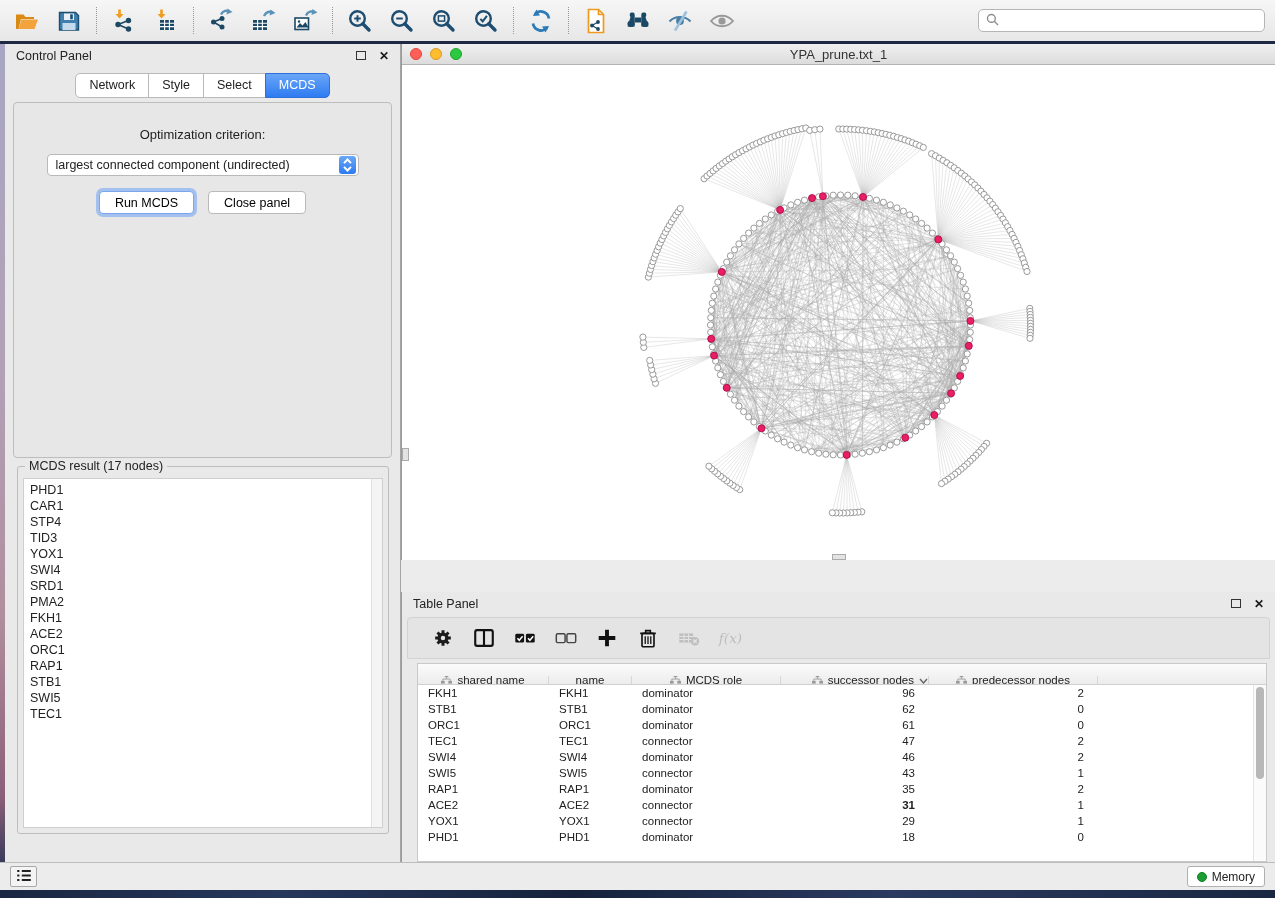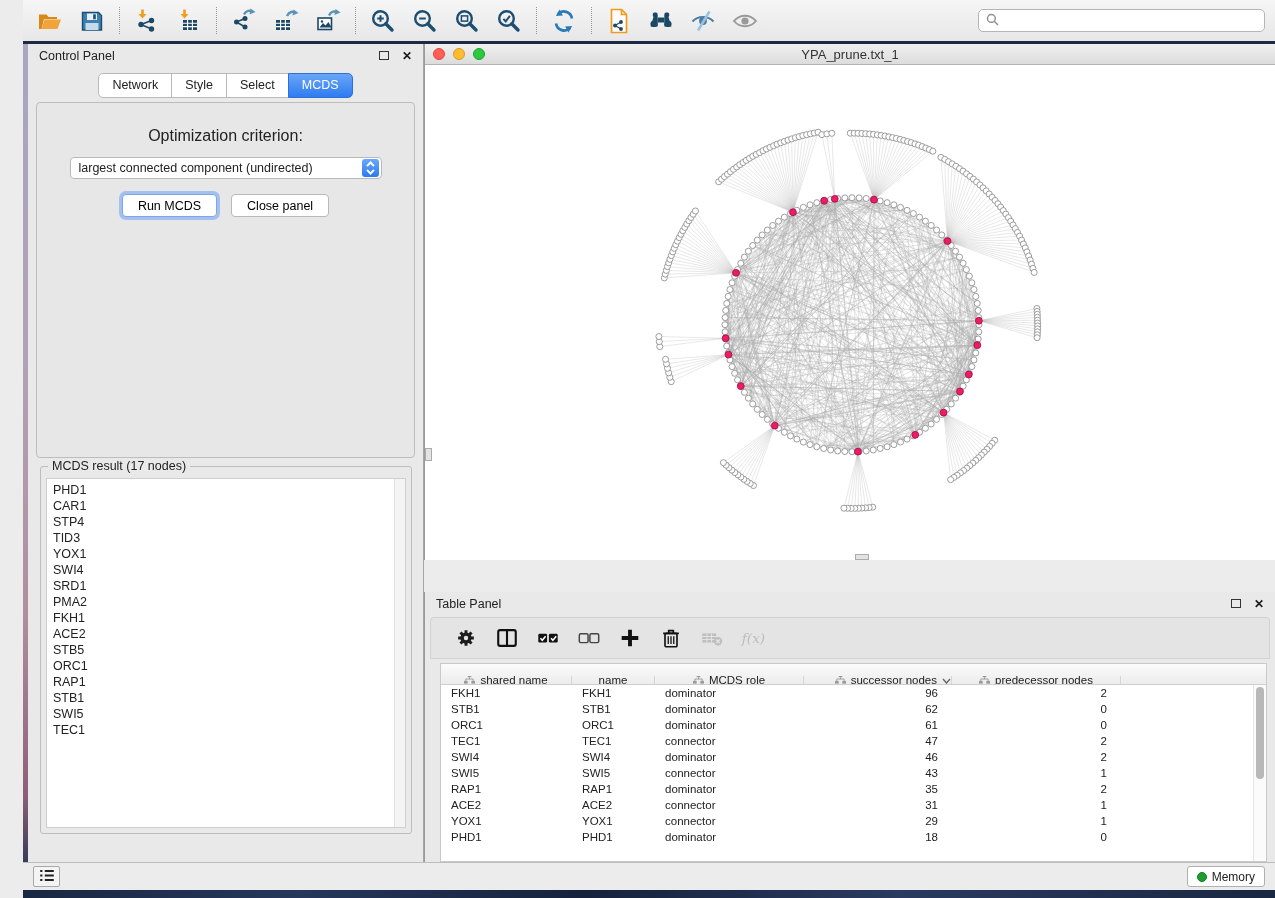--- a/index.html
+++ b/index.html
@@ -1,18 +1,18 @@
 <!DOCTYPE html>
 <html><head>
 <meta charset="utf-8">
 <style>
   * { box-sizing: border-box; margin:0; padding:0; }
   html,body { width:1275px; height:898px; overflow:hidden; }
   body { font-family:"Liberation Sans", sans-serif; background:#ececec; color:#222; }
-  .app { width:1275px; height:898px; display:flex; flex-direction:column;padding-left:23px; }
+  .app { width:1275px; height:898px; display:flex; flex-direction:column; }
 
   
   .toolbar { height:41px; flex:0 0 41px; background:linear-gradient(#f6f6f6,#e7e7e7); display:flex; align-items:center; padding:0 10px; }
   .tb-group { display:flex; align-items:center; gap:16px; padding:0 14px; }
   .tb-group:first-child { padding-left:4px; }
   .tb-sep { width:0; height:27px; border-left:1px dotted #979797; }
   .tb-icon { width:26px; height:26px; display:inline-flex; }
   .tb-icon svg { width:100%; height:100%; }
   .searchbox { margin-left:auto; width:287px; height:23px; background:#fff; border:1px solid #b5b5b5; border-radius:5px; display:flex; align-items:center; padding:0 7px; gap:5px; }
   .searchbox input { border:none; outline:none; flex:1; font-size:12px; font-family:inherit; background:transparent; }
@@ -27,21 +27,21 @@
   .panel-title-row { height:23px; flex:0 0 23px; display:flex; align-items:center; padding:0 11px; font-size:12.5px; }
   .panel-title { flex:1; }
   .float-btn { width:10px; height:9px; border:1.5px solid #333; margin-right:13px; cursor:default; }
   .close-btn { font-size:12px; font-weight:bold; color:#1a1a1a; cursor:default; }
   .seg-tabs { display:flex; justify-content:center; margin-top:6px; flex:0 0 auto; }
   .seg-tab { font-size:12.5px; padding:4px 13px 5px; background:#fff; border:1px solid #b9b9b9; margin-left:-1px; white-space:nowrap; cursor:default; }
   .seg-tab:first-child { border-radius:5px 0 0 5px; margin-left:0; }
   .seg-tab:last-child { border-radius:0 5px 5px 0; }
   .seg-tab.sel { background:linear-gradient(#6aa6f8,#2e7bf1); border-color:#2e6fd8; color:#fff; }
   .cp-box { margin:4px 8px 0; height:356px; flex:0 0 356px; background:#e7e7e7; border:1px solid #bdbdbd; border-radius:4px; }
-  .opt-label { text-align:center; margin-top:24px; font-size:16px; }
+  .opt-label { text-align:center; margin-top:24px; font-size:13px; }
   .dropdown { margin:12px auto 0; width:312px; height:22px; background:#fff; border:1px solid #b9b9b9; border-radius:4px; display:flex; align-items:center; cursor:default; }
   .dd-text { flex:1; font-size:12.5px; padding-left:8px; white-space:nowrap; overflow:hidden; }
   .dd-stepper { width:17px; height:18px; margin-right:2px; border-radius:3px; background:linear-gradient(#6aa7f9,#2d7af0); display:flex; align-items:center; justify-content:center; flex:0 0 17px; }
   .cp-buttons { display:flex; justify-content:center; gap:14px; margin-top:15px; }
   .btn { font-size:12.5px; height:23px; padding:0 15px; background:#fff; border:1px solid #b9b9b9; border-radius:4px; font-family:inherit; cursor:default; }
   .btn.focusring { box-shadow:0 0 0 3px rgba(110,160,245,.55); border-color:#7aa6ee; }
   .groupbox { margin:8px 11px 0 12px; height:368px; flex:0 0 368px; border:1px solid #bdbdbd; border-radius:3px; position:relative; background:#e9e9e9; }
   .gb-legend { position:absolute; top:-8px; left:7px; background:#e9e9e9; padding:0 4px; font-size:12.5px; }
   .result-list { position:absolute; left:5px; right:5px; top:11px; bottom:5px; background:#fff; border:1px solid #cfcfcf; font-size:12.5px; line-height:16px; padding:3px 0 0 6px; overflow:hidden; }
   .result-scroll { position:absolute; right:6px; top:12px; bottom:6px; width:11px; background:#f4f4f4; border-left:1px solid #e0e0e0; }
@@ -285,21 +285,20 @@
             <div>PHD1</div>
             <div>CAR1</div>
             <div>STP4</div>
             <div>TID3</div>
             <div>YOX1</div>
             <div>SWI4</div>
             <div>SRD1</div>
             <div>PMA2</div>
             <div>FKH1</div>
             <div>ACE2</div>
-            <div>STB5</div>
             <div>ORC1</div>
             <div>RAP1</div>
             <div>STB1</div>
             <div>SWI5</div>
             <div>TEC1</div>
           </div>
         <div class="result-scroll"></div>
       </div>
     </div>
 
@@ -1516,21 +1515,21 @@
                   <div class="td" style="width: 131px; flex: 0 0 131px;">RAP1</div>
                   <div class="td" style="width: 83px; flex: 0 0 83px;">RAP1</div>
                   <div class="td" style="width: 149px; flex: 0 0 149px;">dominator</div>
                   <div class="td num" style="width: 148px; flex: 0 0 148px;">35</div>
                   <div class="td num" style="width: 169px; flex: 0 0 169px;">2</div>
                 </div>
                 <div class="tr">
                   <div class="td" style="width: 131px; flex: 0 0 131px;">ACE2</div>
                   <div class="td" style="width: 83px; flex: 0 0 83px;">ACE2</div>
                   <div class="td" style="width: 149px; flex: 0 0 149px;">connector</div>
-                  <div class="td num" style="width: 148px; flex: 0 0 148px;">31</div>
+                  <div class="td num" style="width: 148px; flex: 0 0 148px; font-weight: bold;">31</div>
                   <div class="td num" style="width: 169px; flex: 0 0 169px;">1</div>
                 </div>
                 <div class="tr">
                   <div class="td" style="width: 131px; flex: 0 0 131px;">YOX1</div>
                   <div class="td" style="width: 83px; flex: 0 0 83px;">YOX1</div>
                   <div class="td" style="width: 149px; flex: 0 0 149px;">connector</div>
                   <div class="td num" style="width: 148px; flex: 0 0 148px;">29</div>
                   <div class="td num" style="width: 169px; flex: 0 0 169px;">1</div>
                 </div>
                 <div class="tr">

